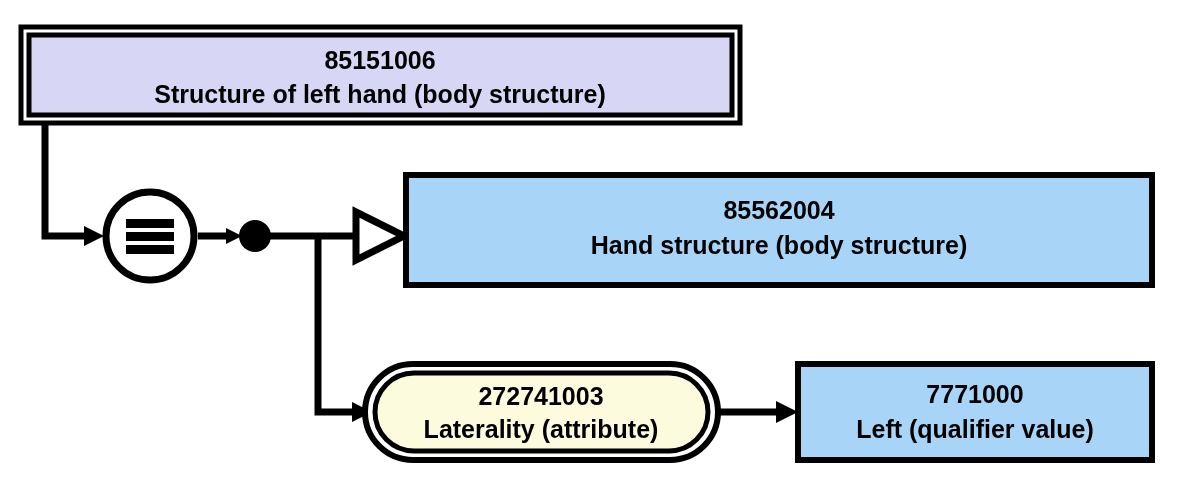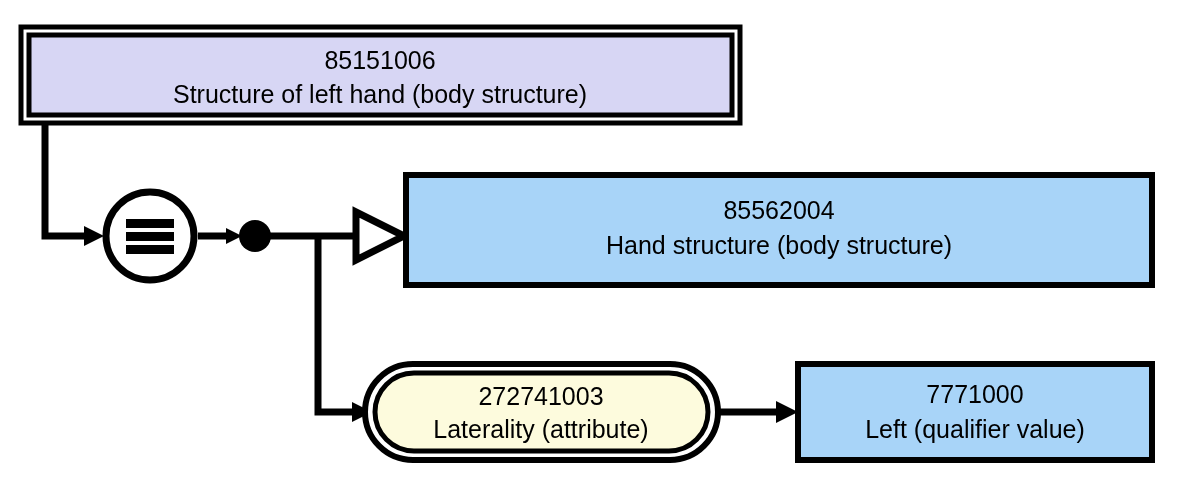--- a/index.html
+++ b/index.html
@@ -11,20 +11,21 @@
     width: 1194px;
     height: 488px;
     font-family: "Liberation Sans", sans-serif;
     overflow: hidden;
   }
   #diagram-root {
     position: relative;
     width: 1194px;
     height: 488px;
     background: #ffffff;
+    font-weight: bold;
   }
   svg.diagram-canvas {
     display: block;
     width: 1194px;
     height: 488px;
   }
   text {
     font-family: "Liberation Sans", sans-serif;
     fill: #000000;
     dominant-baseline: middle;

